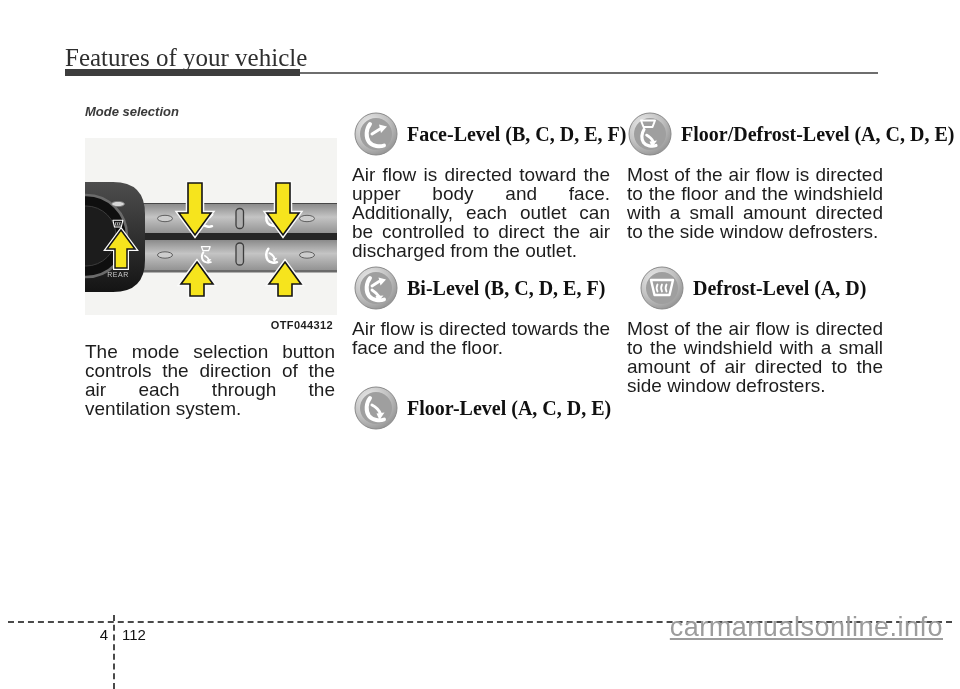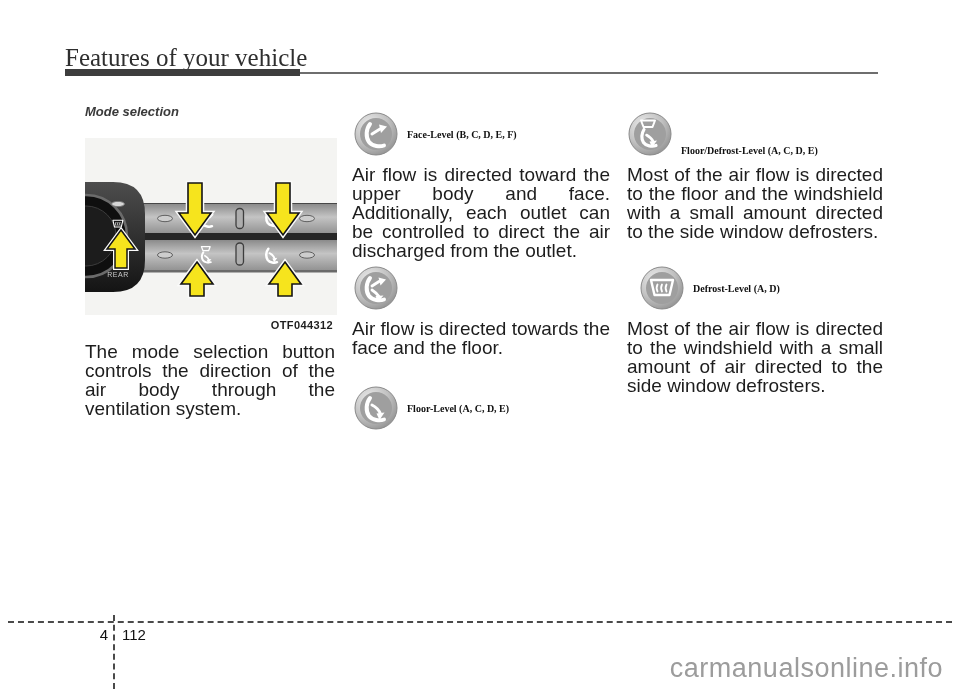--- a/index.html
+++ b/index.html
@@ -5,21 +5,21 @@
   html,body{margin:0;padding:0;background:#fff;}
   .page{position:relative;width:960px;height:689px;background:#ffffff;overflow:hidden;
         font-family:"Liberation Sans",sans-serif;}
   .abs{position:absolute;}
   .title{font-family:"Liberation Serif",serif;font-size:25px;color:#2e2e2e;}
   .rule-thin{background:#6e6e6e;}
   .rule-thick{background:#3d3d3d;}
   .mode-h{font-size:13px;font-weight:bold;font-style:italic;color:#3a3a3a;}
   .body-t{font-size:19px;line-height:19px;text-align:justify;color:#1d1d1d;}
   .sec{display:flex;align-items:center;gap:9px;}
-  .sec-h{font-family:"Liberation Serif",serif;font-weight:bold;font-size:10px;color:#101010;white-space:nowrap;}
+  .sec-h{font-family:"Liberation Serif",serif;font-weight:bold;font-size:20px;color:#101010;white-space:nowrap;}
   .lvl{width:44px;height:44px;flex:0 0 auto;}
   .figure{width:252px;height:202px;}
   .caption{position:absolute;right:4px;top:181px;font-size:11px;font-weight:600;letter-spacing:.4px;color:#1f1f1f;}
   .fnum{font-size:15px;color:#111;}
   .dash-h{border-top:2px dashed #4a4a4a;}
   .dash-v{border-left:2px dashed #4a4a4a;}
   .watermark{font-size:27px;color:#9c9c9c;letter-spacing:.5px;}
 </style>
 </head>
 <body>
@@ -135,51 +135,52 @@
         </g>
         <g>
           <path d="M36 92 L50 111 L42 111 L42 130 L30 130 L30 111 L22 111 Z" fill="none" stroke="#fafafa" stroke-width="4"></path>
           <path d="M36 92 L50 111 L42 111 L42 130 L30 130 L30 111 L22 111 Z" fill="#f6e41d" stroke="#141414" stroke-width="1.5"></path>
         </g>
       </g>
     </svg>
     <div class="caption">OTF044312</div>
   </div>
 
-  <div class="abs body-t" style="left:85px;top:342px;width:250px;">The mode selection button controls the direction of the air body through the ventilation system.</div>
+  <div class="abs body-t" style="left:85px;top:342px;width:250px;">The mode selection button controls the direction of the air each through the ventilation system.</div>
 
   <div class="abs sec" style="left:354px;top:112px;">
     <svg class="lvl" viewBox="0 0 44 44">
       <circle cx="22" cy="22" r="21" fill="url(#btnG)" stroke="#8a8a8a"></circle>
       <circle cx="22" cy="22" r="16" fill="#9f9f9f"></circle>
       <use href="#g-face"></use>
     </svg>
     <span class="sec-h">Face-Level (B, C, D, E, F)</span>
   </div>
   <div class="abs body-t" style="left:352px;top:165px;width:258px;">Air flow is directed toward the upper body and face. Additionally, each outlet can be controlled to direct the air discharged from the outlet.</div>
 
   <div class="abs sec" style="left:354px;top:266px;">
     <svg class="lvl" viewBox="0 0 44 44">
       <circle cx="22" cy="22" r="21" fill="url(#btnG)" stroke="#8a8a8a"></circle>
       <circle cx="22" cy="22" r="16" fill="#9f9f9f"></circle>
       <use href="#g-bi"></use>
     </svg>
+    <span class="sec-h">Bi-Level (B, C, D, E, F)</span>
   </div>
   <div class="abs body-t" style="left:352px;top:319px;width:258px;">Air flow is directed towards the face and the floor.</div>
 
   <div class="abs sec" style="left:354px;top:386px;">
     <svg class="lvl" viewBox="0 0 44 44">
       <circle cx="22" cy="22" r="21" fill="url(#btnG)" stroke="#8a8a8a"></circle>
       <circle cx="22" cy="22" r="16" fill="#9f9f9f"></circle>
       <use href="#g-floor"></use>
     </svg>
     <span class="sec-h">Floor-Level (A, C, D, E)</span>
   </div>
 
-  <div class="abs sec" style="left:628px;top:112px;align-items:flex-end;">
+  <div class="abs sec" style="left:628px;top:112px;">
     <svg class="lvl" viewBox="0 0 44 44">
       <circle cx="22" cy="22" r="21" fill="url(#btnG)" stroke="#8a8a8a"></circle>
       <circle cx="22" cy="22" r="16" fill="#9f9f9f"></circle>
       <use href="#g-floordef"></use>
     </svg>
     <span class="sec-h">Floor/Defrost-Level (A, C, D, E)</span>
   </div>
   <div class="abs body-t" style="left:627px;top:165px;width:256px;">Most of the air flow is directed to the floor and the windshield with a small amount directed to the side window defrosters.</div>
 
   <div class="abs sec" style="left:640px;top:266px;">
@@ -189,15 +190,15 @@
       <use href="#g-defrost"></use>
     </svg>
     <span class="sec-h">Defrost-Level (A, D)</span>
   </div>
   <div class="abs body-t" style="left:627px;top:319px;width:256px;">Most of the air flow is directed to the windshield with a small amount of air directed to the side window defrosters.</div>
 
   <div class="abs dash-h" style="left:8px;top:621px;width:944px;height:0;"></div>
   <div class="abs dash-v" style="left:113px;top:615px;width:0;height:74px;"></div>
   <div class="abs fnum" style="left:80px;top:626px;width:28px;text-align:right;">4</div>
   <div class="abs fnum" style="left:122px;top:626px;">112</div>
-  <div class="abs watermark" style="right:17px;top:653px;">carmanualsonline.info</div>
+  <div class="abs watermark" style="right:17px;top:612px;text-decoration:underline;">carmanualsonline.info</div>
 
 </div>
 
 </body></html>

